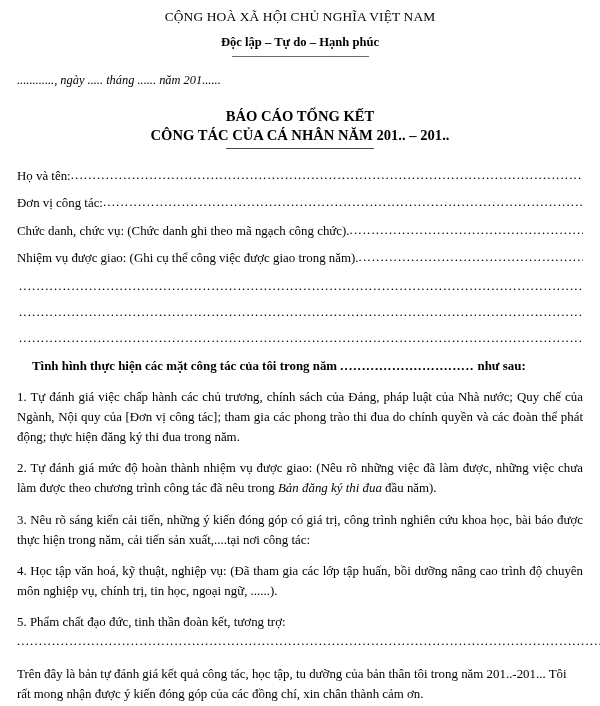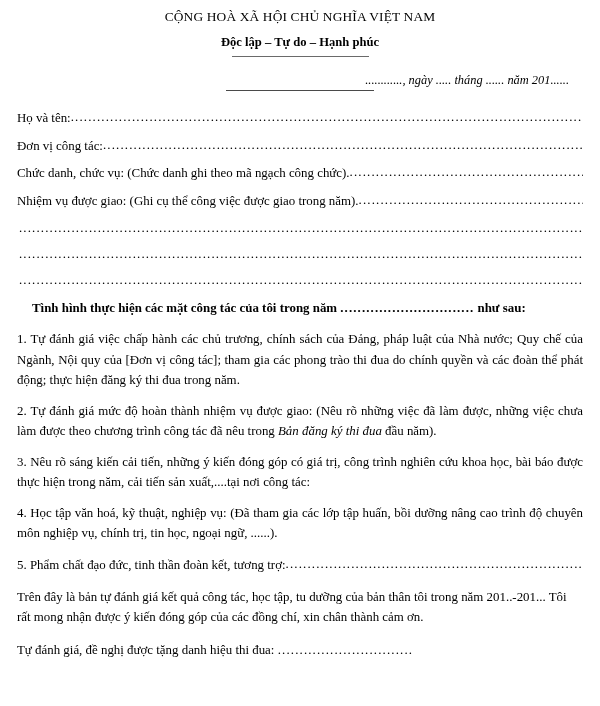--- a/index.html
+++ b/index.html
@@ -43,21 +43,20 @@
     line-height: 1.2;
   }
   .motto-rule {
     width: 137px;
     height: 1px;
     background: #6a6a6a;
     margin: 6px auto 0 auto;
   }
 
   .date-line {
-    text-align: right;
     font-style: italic;
     font-size: 12.4px;
     margin: 16px 0 0 0;
     padding-right: 14px;
     line-height: 1.2;
   }
 
   
   .doc-title {
     text-align: center;
@@ -131,20 +130,21 @@
   .para.first { margin-top: 13px; }
   .para em { font-style: italic; font-family: Liberation Serif, serif; }
 
   .para-inline {
     font-size: 12.9px;
     line-height: 1.56;
     margin: 11px 0 0 0;
     display: flex;
     align-items: baseline;
     white-space: nowrap;
+    flex-direction: column;
   }
   .para-inline .dots { top: -1px; }
 
   .closing {
     font-size: 12.9px;
     line-height: 1.56;
     text-align: left;
     margin: 12px 0 0 0;
   }
 
@@ -161,20 +161,24 @@
 
 <div class="page">
 
   <div class="natl-title">CỘNG HOÀ XÃ HỘI CHỦ NGHĨA VIỆT NAM</div>
 
   <div class="motto">Độc lập – Tự do – Hạnh phúc</div>
   <div class="motto-rule"></div>
 
   <div class="date-line">............, ngày ..... tháng ...... năm 201......</div>
 
+  <div class="doc-title">
+    <span>BÁO CÁO TỔNG KẾT</span>
+    <span class="line2">CÔNG TÁC CỦA CÁ NHÂN NĂM 201.. – 201..</span>
+  </div>
   <div class="title-rule"></div>
 
   <div class="fields">
 
     <div class="field-row">
       <span class="field-label">Họ và tên:</span>
       <span class="dots"></span>
     </div>
 
     <div class="field-row">

